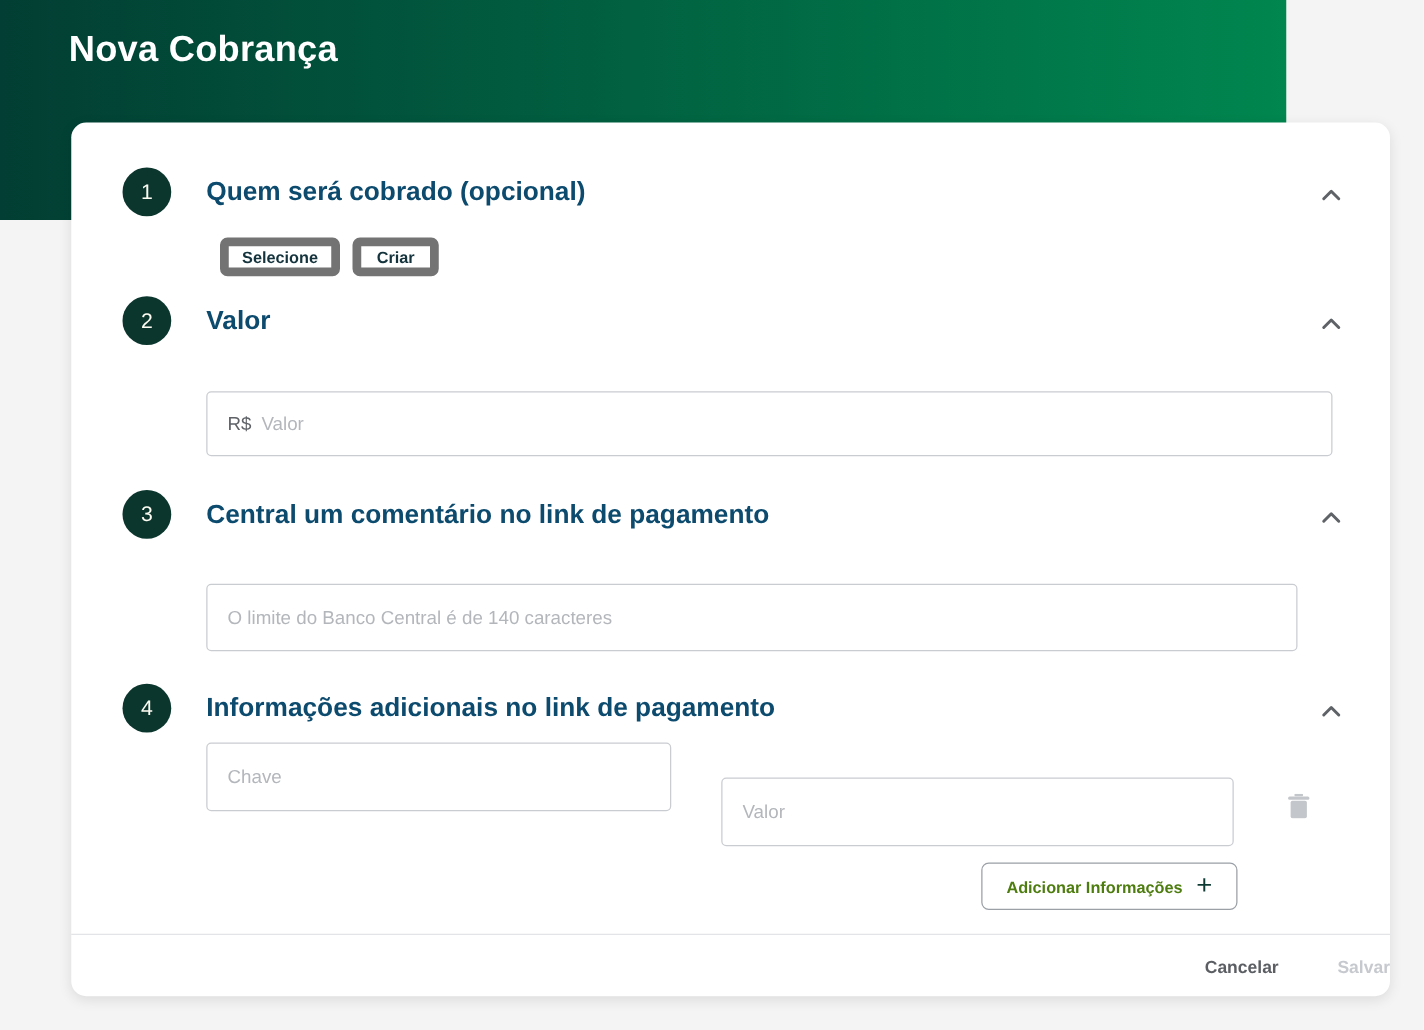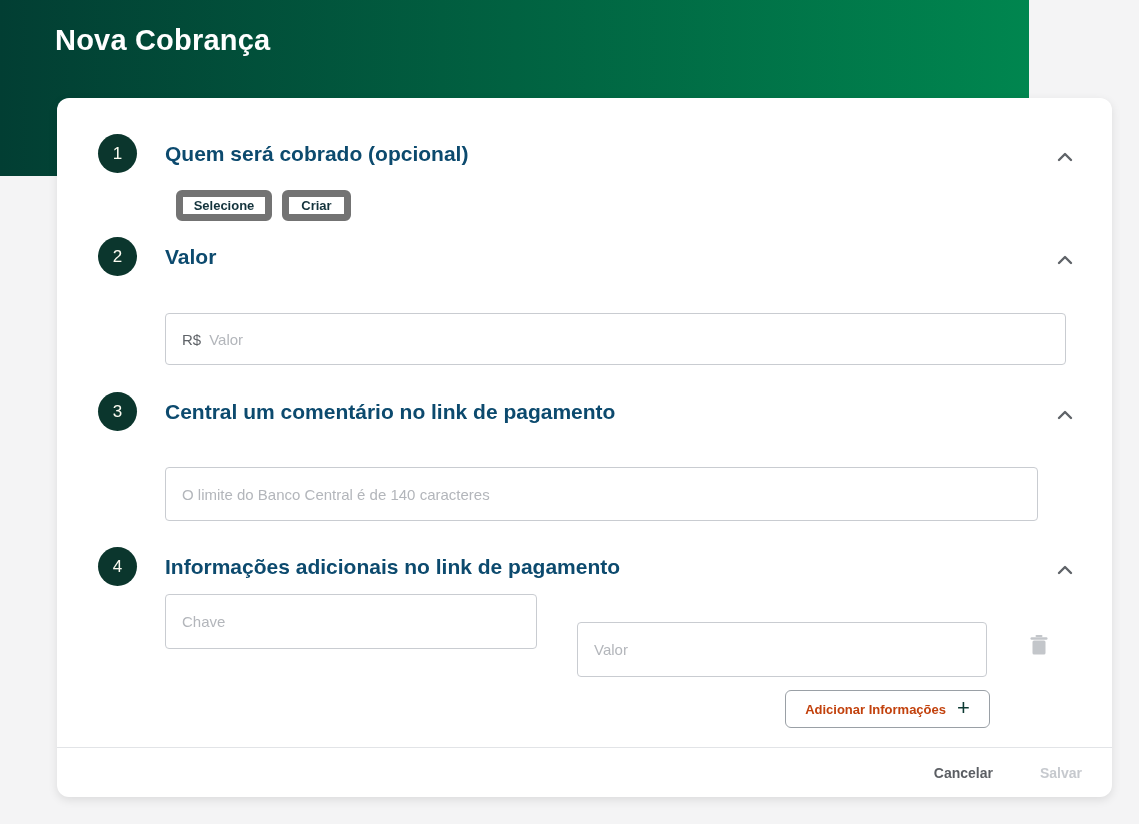--- a/index.html
+++ b/index.html
@@ -77,30 +77,29 @@
     position:absolute; left:969px; top:535px; width:26px; height:26px;
     display:flex; align-items:center; justify-content:center; cursor:pointer;
     background:none; border:none;
   }
   .btn-add {
     position:absolute; left:728px; top:592px; width:205px; height:38px;
     background:#fff; border:1px solid #9aa0a6; border-radius:6px;
     display:flex; align-items:center; justify-content:center; gap:11px;
     cursor:pointer; font-family:"Liberation Sans", sans-serif;
   }
-  .btn-add .add-label { font-weight:bold; font-size:13px; color:#c2410c; }
+  .btn-add .add-label { font-weight:bold; font-size:13px; color:#4d7c0f; }
   .btn-add .plus-icon { font-size:22px; font-weight:normal; color:#0d3a33; line-height:1; margin-top:-2px; }
 
   .footer-divider {
     position:absolute; left:0; top:649px; width:1055px; height:1px; background:#e2e4e7;
   }
   .footer {
     position:absolute; left:0; top:650px; width:1055px; height:49px;
     display:flex; align-items:center; justify-content:flex-end; gap:47px;
-    padding-right:30px;
   }
   .footer-btn {
     background:none; border:none; cursor:pointer;
     font-family:"Liberation Sans", sans-serif; font-weight:bold; font-size:14px;
   }
   .cancel-btn { color:#5b5e63; }
   .save-btn   { color:#c6c9ce; cursor:default; }
 </style>
 </head>
 <body>

